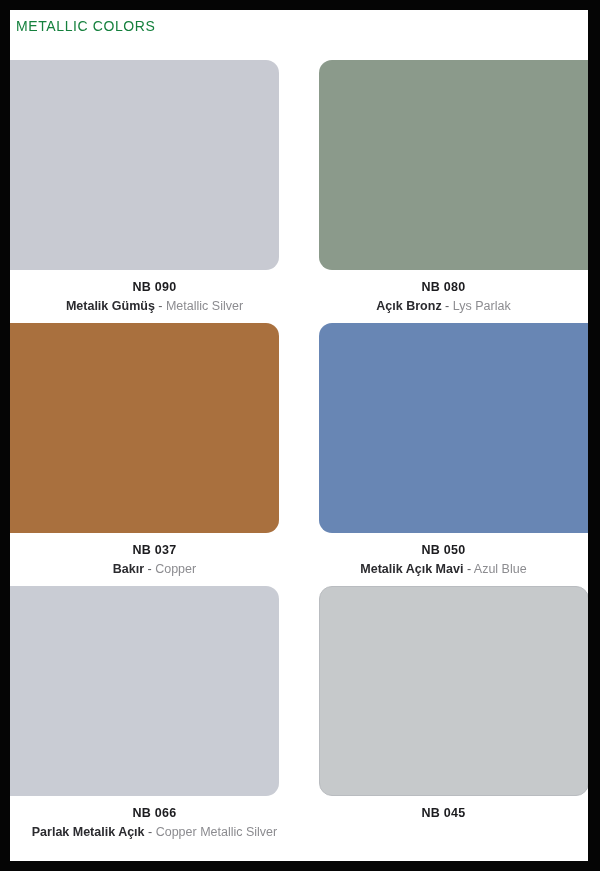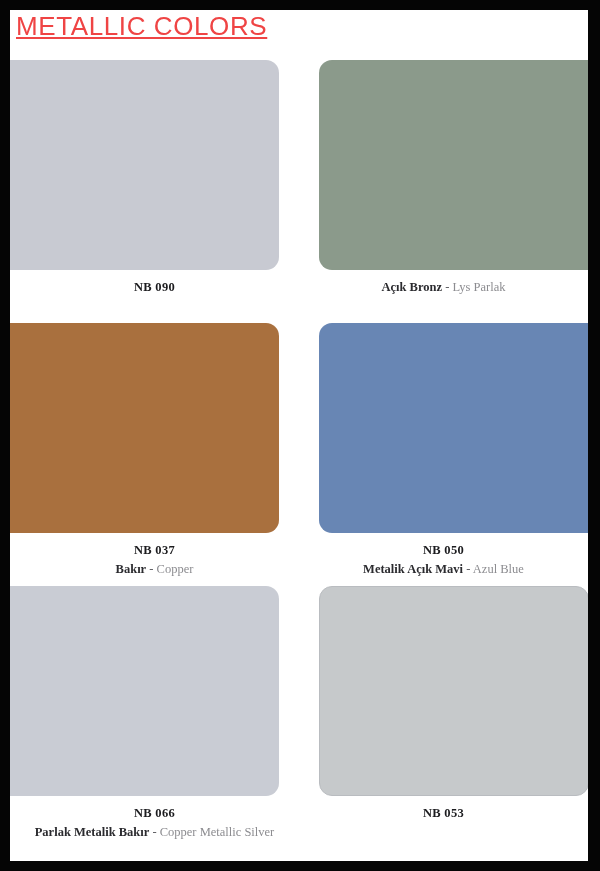--- a/index.html
+++ b/index.html
@@ -29,37 +29,35 @@
     height: 851px;
     background: #ffffff;
     overflow: hidden;
   }
 
   
   #catalog-title {
     position: absolute;
     left: 6px;
     top: 2px;
-    font-size: 26px;
+    font-size: 14px;
     font-weight: 400;
     letter-spacing: 0.6px;
-    color: #ef4444;
+    color: #15803d;
     line-height: 28px;
     white-space: nowrap;
-    text-decoration: underline;
   }
 
   
   #swatch-grid {
     position: absolute;
     left: 0;
     top: 50px;
     width: 578px;
     height: 724px;
-    font-family: Liberation Serif, serif;
   }
 
   .swatch-cell {
     position: absolute;
     width: 289px;
   }
 
   .swatch-cell.col-left  { left: 0px;   }
   .swatch-cell.col-right { left: 289px; }
 
@@ -135,26 +133,30 @@
   <div id="page-sheet" style="background: rgb(255, 255, 255);">
 
     <div id="catalog-title">METALLIC COLORS</div>
 
     <div id="swatch-grid">
 
       <div class="swatch-cell col-left row-0">
         <div class="swatch-chip" style="background-color: rgb(200, 202, 210);"></div>
         <div class="swatch-labels">
           <div class="swatch-code">NB 090</div>
+          <div class="swatch-names">
+            <span class="swatch-name-tr">Metalik Gümüş</span><span class="swatch-name-sep"> - </span><span class="swatch-name-en">Metallic Silver</span>
+          </div>
         </div>
       </div>
 
       <div class="swatch-cell col-right row-0">
         <div class="swatch-chip" style="background-color: rgb(139, 154, 139);"></div>
         <div class="swatch-labels">
+          <div class="swatch-code">NB 080</div>
           <div class="swatch-names">
             <span class="swatch-name-tr">Açık Bronz</span><span class="swatch-name-sep"> - </span><span class="swatch-name-en">Lys Parlak</span>
           </div>
         </div>
       </div>
 
       <div class="swatch-cell col-left row-1">
         <div class="swatch-chip" style="background-color: rgb(169, 112, 62);"></div>
         <div class="swatch-labels">
           <div class="swatch-code">NB 037</div>
@@ -172,27 +174,27 @@
             <span class="swatch-name-tr">Metalik Açık Mavi</span><span class="swatch-name-sep"> - </span><span class="swatch-name-en">Azul Blue</span>
           </div>
         </div>
       </div>
 
       <div class="swatch-cell col-left row-2">
         <div class="swatch-chip" style="background-color: rgb(201, 204, 212);"></div>
         <div class="swatch-labels">
           <div class="swatch-code">NB 066</div>
           <div class="swatch-names">
-            <span class="swatch-name-tr">Parlak Metalik Bakır</span><span class="swatch-name-sep"> - </span><span class="swatch-name-en">Copper Metallic Silver</span>
+            <span class="swatch-name-tr">Parlak Metalik Açık</span><span class="swatch-name-sep"> - </span><span class="swatch-name-en">Copper Metallic Silver</span>
           </div>
         </div>
       </div>
 
       <div class="swatch-cell col-right row-2">
         <div class="swatch-chip bordered" style="background-color: rgb(198, 201, 203);"></div>
         <div class="swatch-labels">
-          <div class="swatch-code">NB 053</div>
+          <div class="swatch-code">NB 045</div>
         </div>
       </div>
 
     </div>
   </div>
 </div>
 
 </body></html>

